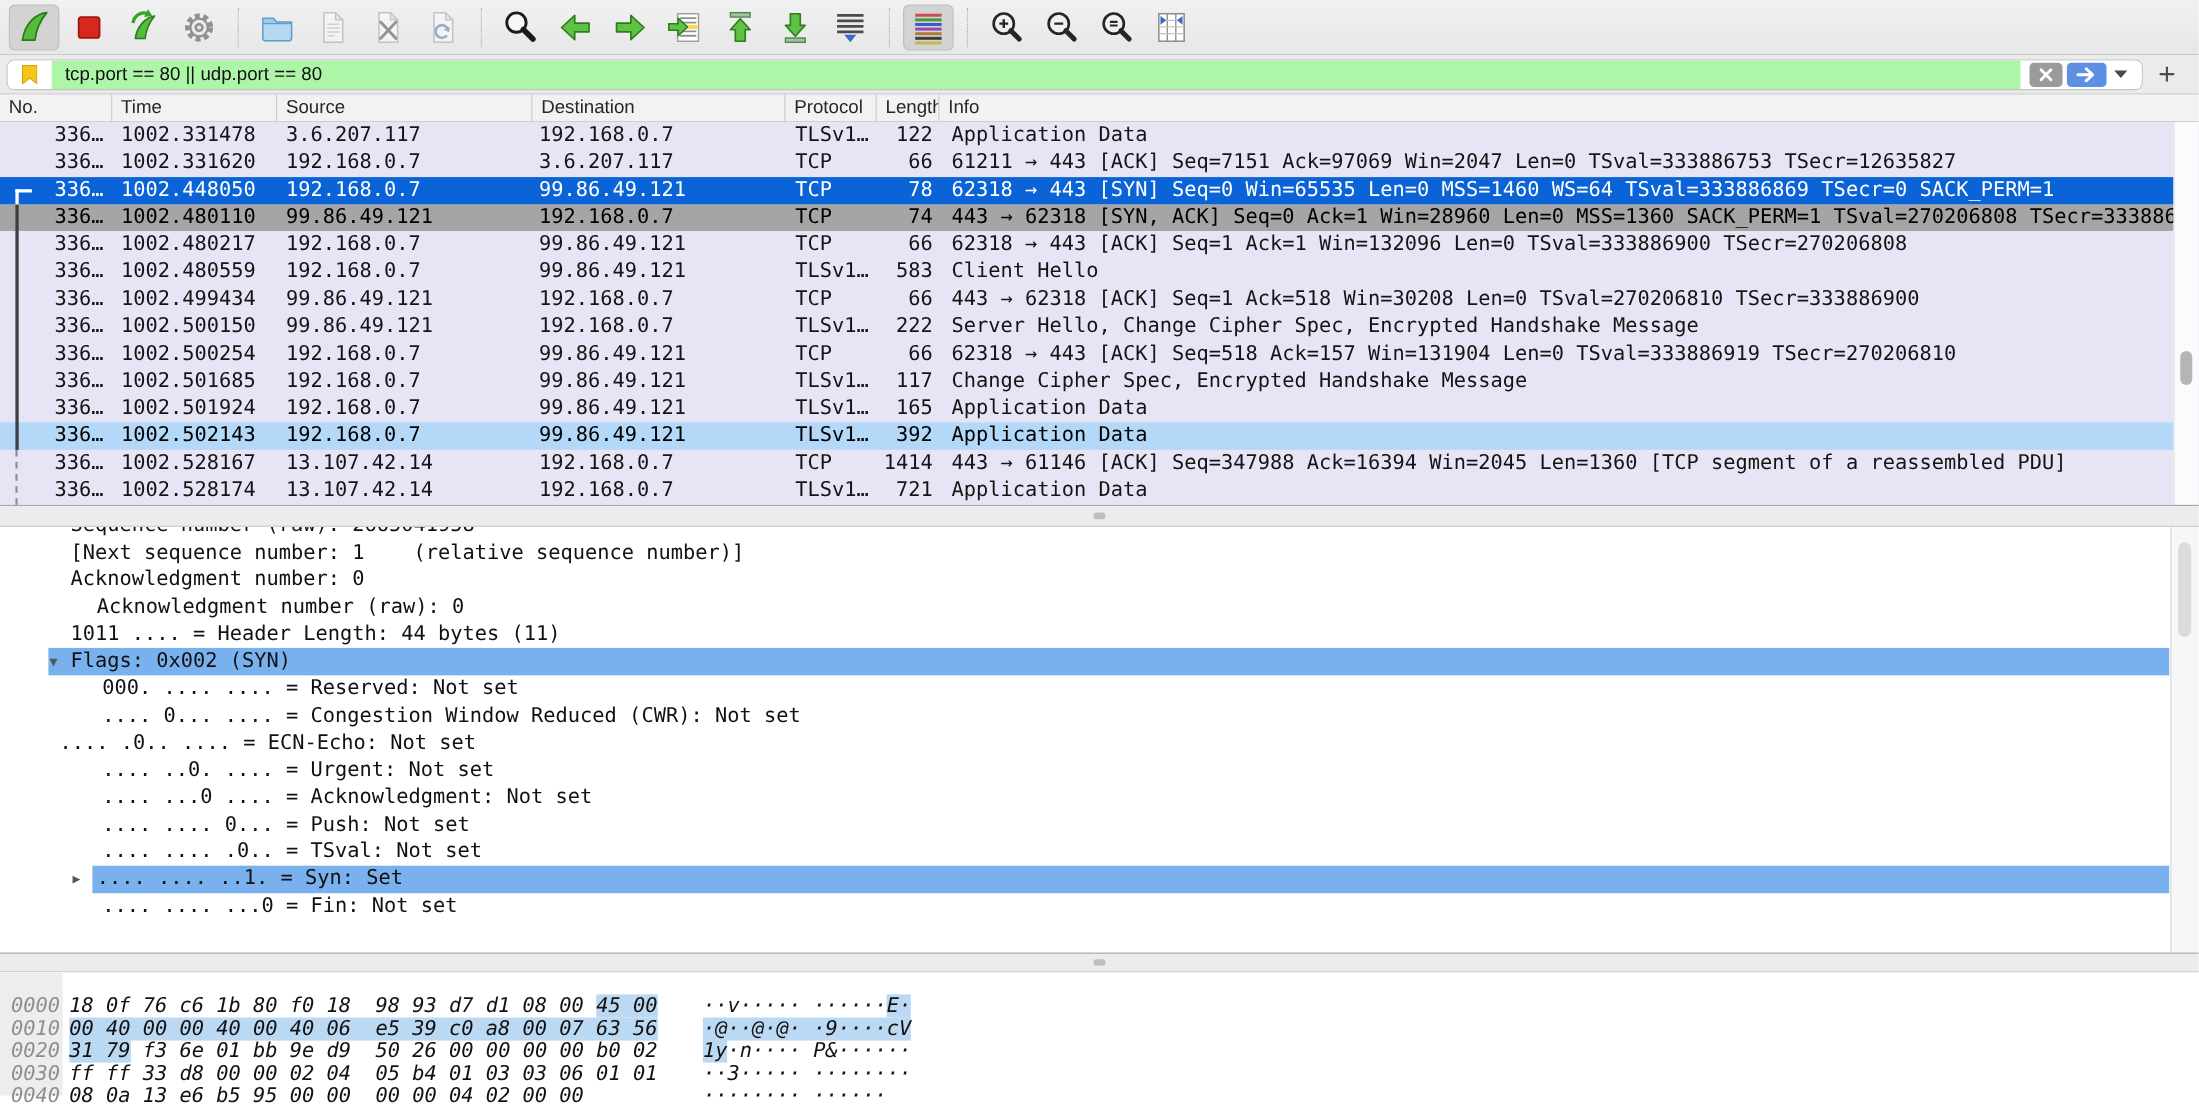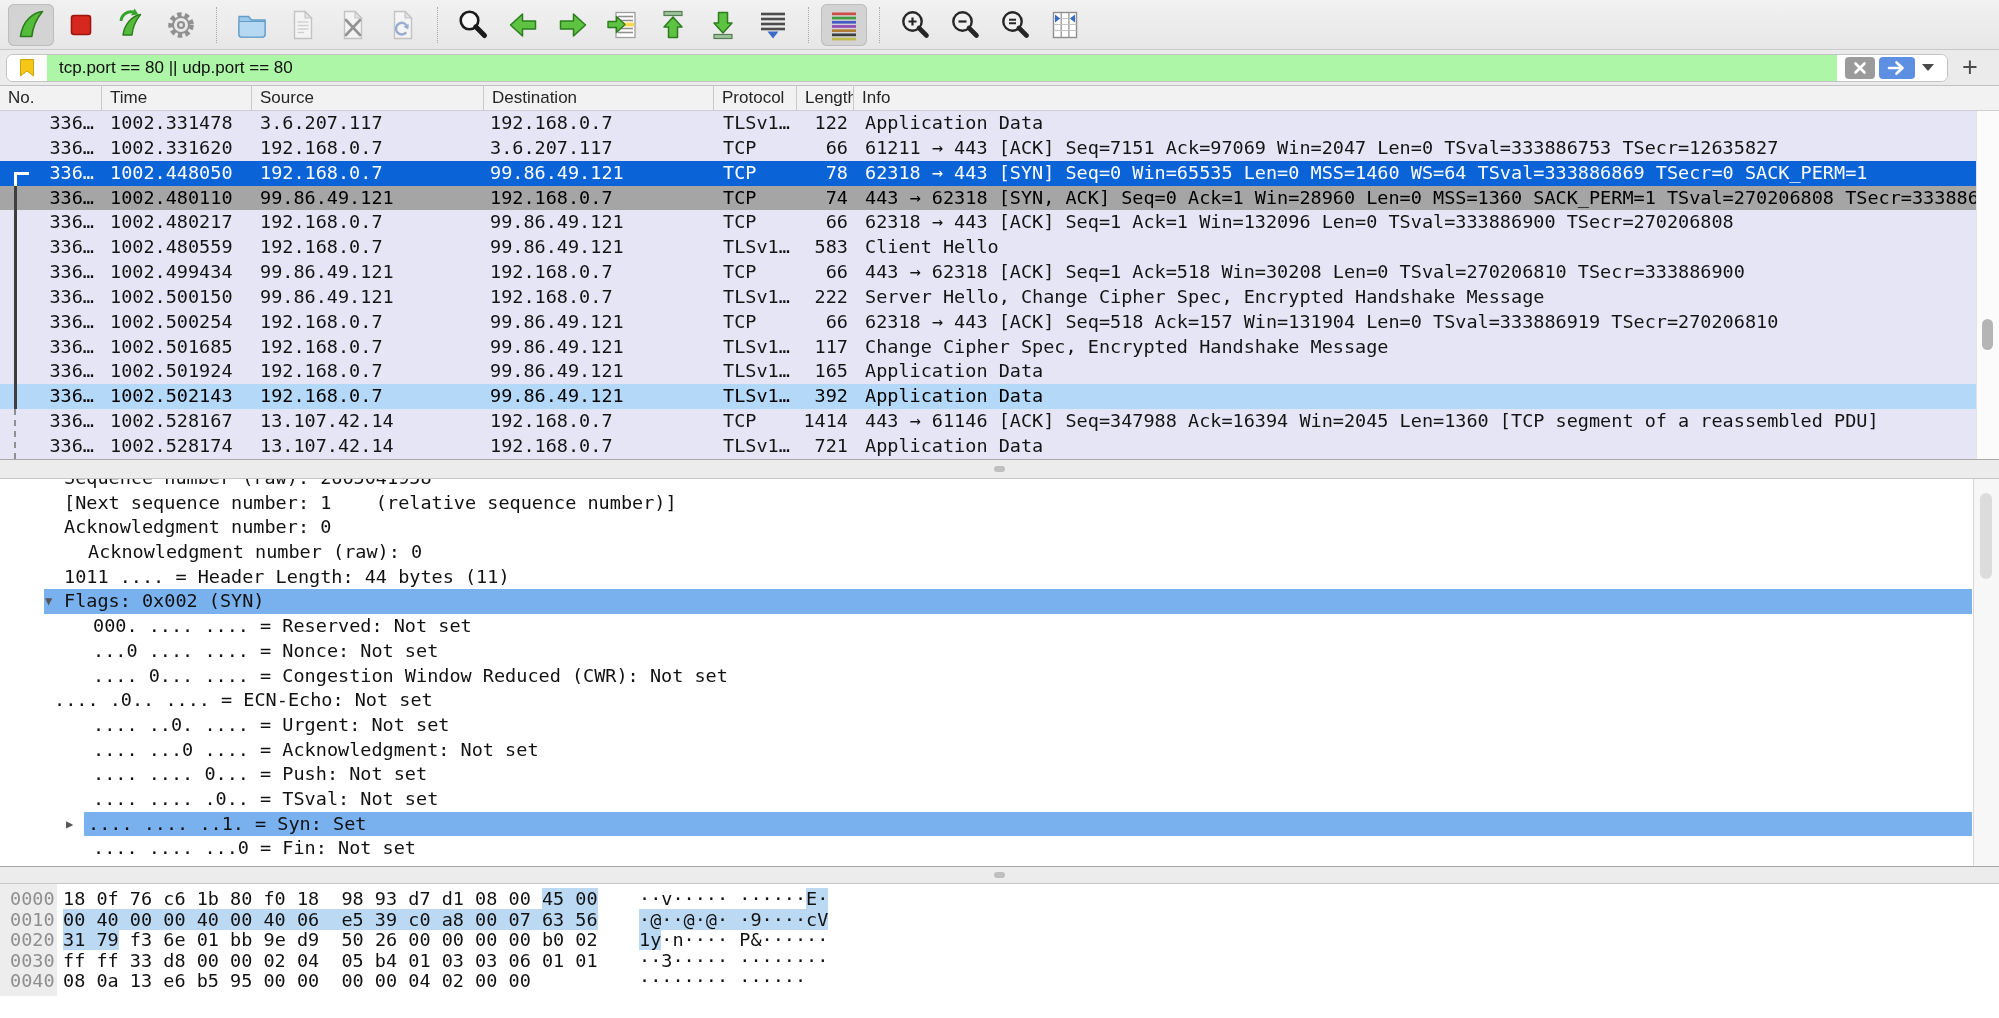--- a/index.html
+++ b/index.html
@@ -74,21 +74,21 @@
   .dl-bar{position:absolute;top:0;bottom:0;right:27px;background:#79b1ef;}
   .dl-text{position:relative;}
   .dl-exp{position:absolute;top:0;font-size:12px;color:#555555;z-index:2;}
   .dt-scroll{position:absolute;right:0;top:0;width:26px;height:387px;background:#f7f7f7;
     border-left:1px solid #d8d8d8;box-sizing:border-box;}
   .dt-thumb{position:absolute;left:6px;top:14px;width:12px;height:86px;border-radius:6px;background:#dcdcdc;}
 
   
   .bytes{position:absolute;left:0;top:884px;width:1999px;height:134px;background:#ffffff;overflow:hidden;}
   .hx-gutter{position:absolute;left:0;top:0;width:57px;height:112px;background:#ededed;}
-  .hx-rows{position:relative;padding-top:5px;}
+  .hx-rows{position:relative;padding-top:21px;font-style:italic;}
   .hx-row{position:relative;height:20.6px;line-height:20.6px;white-space:pre;
     font-family:"DejaVu Sans Mono","Liberation Mono",monospace;font-size:18.5px;color:#111111;}
   .hx-off{position:absolute;left:10px;color:#8e8e8e;}
   .hx-hex{position:absolute;left:63px;}
   .hx-ascii{position:absolute;left:639px;}
   .hseg.hl{background:#bcd9f4;}
 </style>
 </head>
 <body>
 
@@ -327,21 +327,20 @@
 
   <div class="details">
     <div class="dt-lines" id="dt-lines">
         <div class="dl-line"><span class="dl-text" style="padding-left: 64px;">Sequence number (raw): 2665041958</span></div>
         <div class="dl-line"><span class="dl-text" style="padding-left: 64px;">[Next sequence number: 1    (relative sequence number)]</span></div>
         <div class="dl-line"><span class="dl-text" style="padding-left: 64px;">Acknowledgment number: 0</span></div>
         <div class="dl-line"><span class="dl-text" style="padding-left: 88px;">Acknowledgment number (raw): 0</span></div>
         <div class="dl-line"><span class="dl-text" style="padding-left: 64px;">1011 .... = Header Length: 44 bytes (11)</span></div>
         <div class="dl-line"><span class="dl-bar" style="left: 44px;"></span><span class="dl-exp" style="left: 45px;">▼</span><span class="dl-text" style="padding-left: 64px; text-align: right;">Flags: 0x002 (SYN)</span></div>
         <div class="dl-line"><span class="dl-text" style="padding-left: 93px;">000. .... .... = Reserved: Not set</span></div>
-        <div class="dl-line"><span class="dl-text" style="padding-left: 93px;">...0 .... .... = Nonce: Not set</span></div>
         <div class="dl-line"><span class="dl-text" style="padding-left: 93px;">.... 0... .... = Congestion Window Reduced (CWR): Not set</span></div>
         <div class="dl-line"><span class="dl-text" style="padding-left: 54px;">.... .0.. .... = ECN-Echo: Not set</span></div>
         <div class="dl-line"><span class="dl-text" style="padding-left: 93px;">.... ..0. .... = Urgent: Not set</span></div>
         <div class="dl-line"><span class="dl-text" style="padding-left: 93px;">.... ...0 .... = Acknowledgment: Not set</span></div>
         <div class="dl-line"><span class="dl-text" style="padding-left: 93px;">.... .... 0... = Push: Not set</span></div>
         <div class="dl-line"><span class="dl-text" style="padding-left: 93px;">.... .... .0.. = TSval: Not set</span></div>
         <div class="dl-line"><span class="dl-bar" style="left: 84px;"></span><span class="dl-exp" style="left: 66px;">▶</span><span class="dl-text" style="padding-left: 72px; margin-left: 16px;">.... .... ..1. = Syn: Set</span></div>
         <div class="dl-line"><span class="dl-text" style="padding-left: 93px;">.... .... ...0 = Fin: Not set</span></div>
       </div>
     <div class="dt-scroll">

